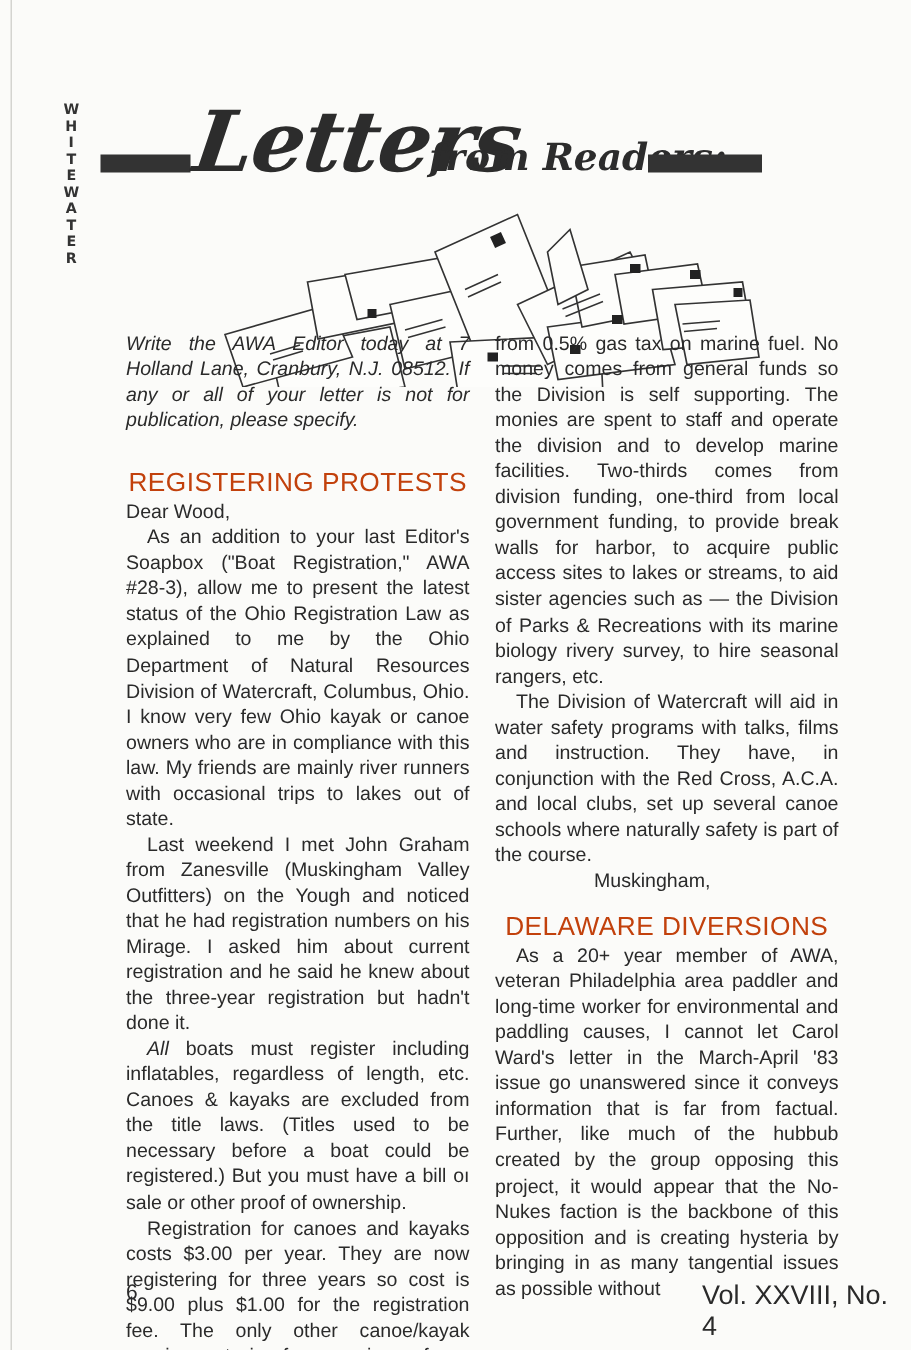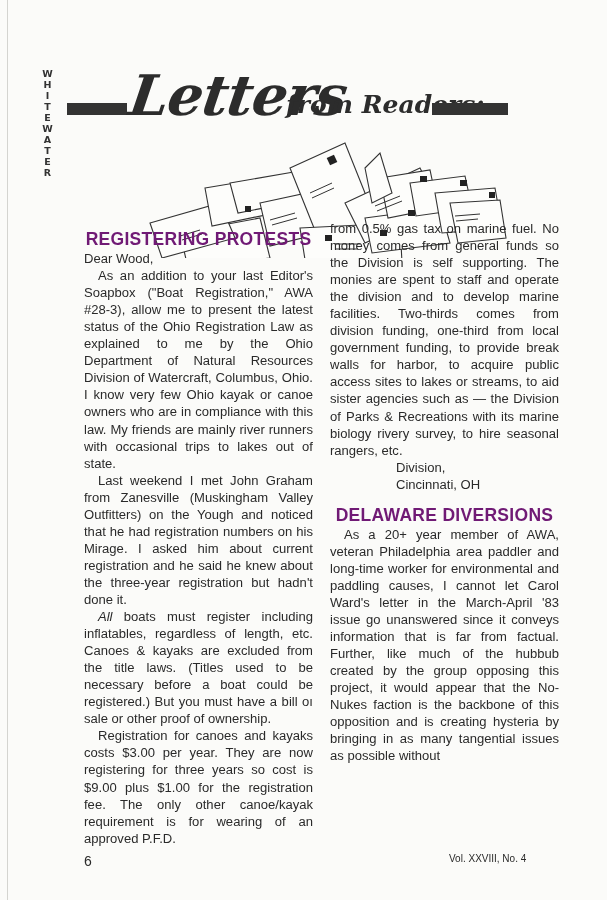--- a/index.html
+++ b/index.html
@@ -12,24 +12,24 @@
   .bar-right { left:372px; top:43px; width:76px; }
   .title-letters { position:absolute; left:70px; top:2px; font-family:"DejaVu Serif", serif; font-style:italic; font-weight:bold; font-size:56px; color:#2c2c2c; letter-spacing:-1px; transform:skewX(-8deg); }
   .title-from { position:absolute; left:226px; top:30px; font-family:"DejaVu Serif", serif; font-style:italic; font-weight:bold; font-size:25px; color:#2c2c2c; white-space:nowrap; }
   .envelopes { position:absolute; left:50px; top:48px; width:400px; height:150px; }
   .col { position:absolute; top:220px; width:229px; font-size:13.05px; line-height:17.05px; text-align:justify; }
   .col-left { left:84px; }
   .col-right { left:330px; }
   .col p { margin:0; }
   .indent { text-indent:14px; }
   .intro { font-style:italic; margin:0 0 25px 0 !important; }
-  .heading { font-weight:bold; font-size:17.5px; text-align:center; margin:11px 0 2px 0 !important; letter-spacing:0.3px; color:#701a75; }
+  .heading { font-weight:normal; font-size:17.5px; text-align:center; margin:11px 0 2px 0 !important; letter-spacing:0.3px; color:#c2410c; }
   .sig { padding-left:66px; text-align:left; }
   .footer-page { position:absolute; left:84px; top:853px; font-size:14px; }
-  .footer-vol { position:absolute; left:449px; top:853px; font-size:10px; }
+  .footer-vol { position:absolute; left:468px; top:853px; font-size:18px; }
 </style>
 </head>
 <body>
 
 <div class="left-rule"></div>
 <div class="side-label">WHITEWATER</div>
 
 <div class="masthead">
   <div class="bar bar-left"></div>
   <div class="title-letters">Letters</div>
@@ -73,31 +73,32 @@
         <line x1="225" y1="141" x2="248" y2="141"></line>
       <line x1="345" y1="108" x2="370" y2="106"></line>
         <line x1="346" y1="113" x2="368" y2="111"></line>
       <line x1="160" y1="112" x2="185" y2="105"></line>
         <line x1="162" y1="117" x2="187" y2="110"></line>
     </g>
   </svg>
 </div>
 
 <div class="col col-left">
+  <p class="intro">Write the AWA Editor today at 7 Holland Lane, Cranbury, N.J. 08512. If any or all of your letter is not for publication, please specify.</p>
   <p class="heading">REGISTERING PROTESTS</p>
   <p>Dear Wood,</p>
   <p class="indent">As an addition to your last Editor's Soapbox ("Boat Registration," AWA #28-3), allow me to present the latest status of the Ohio Registration Law as explained to me by the Ohio Department of Natural Resources Division of Watercraft, Columbus, Ohio. I know very few Ohio kayak or canoe owners who are in compliance with this law. My friends are mainly river runners with occasional trips to lakes out of state.</p>
   <p class="indent">Last weekend I met John Graham from Zanesville (Muskingham Valley Outfitters) on the Yough and noticed that he had registration numbers on his Mirage. I asked him about current registration and he said he knew about the three-year registration but hadn't done it.</p>
   <p class="indent"><em>All</em><span> boats must register including inflatables, regardless of length, etc. Canoes &amp; kayaks are excluded from the title laws. (Titles used to be necessary before a boat could be registered.) But you must have a bill oı sale or other proof of ownership.</span></p>
   <p class="indent">Registration for canoes and kayaks costs $3.00 per year. They are now registering for three years so cost is $9.00 plus $1.00 for the registration fee. The only other canoe/kayak requirement is for wearing of an approved P.F.D.</p>
 
 </div>
 
 <div class="col col-right">
   <p id="split-para-cont">from 0.5% gas tax on marine fuel. No money comes from general funds so the Division is self supporting. The monies are spent to staff and operate the division and to develop marine facilities. Two-thirds comes from division funding, one-third from local government funding, to provide break walls for harbor, to acquire public access sites to lakes or streams, to aid sister agencies such as — the Division of Parks &amp; Recreations with its marine biology rivery survey, to hire seasonal rangers, etc.</p>
-  <p class="sig">Division,</p>
-  <p class="sig">Cincinnati, OH</p>
+  <p class="indent">The Division of Watercraft will aid in water safety programs with talks, films and instruction. They have, in conjunction with the Red Cross, A.C.A. and local clubs, set up several canoe schools where naturally safety is part of the course.</p>
+  <p class="sig">Muskingham,</p>
   <p class="heading" style="margin-top:14px !important;text-align:center;">DELAWARE DIVERSIONS</p>
   <p class="indent">As a 20+ year member of AWA, veteran Philadelphia area paddler and long-time worker for environmental and paddling causes, I cannot let Carol Ward's letter in the March-April '83 issue go unanswered since it conveys information that is far from factual. Further, like much of the hubbub created by the group opposing this project, it would appear that the No-Nukes faction is the backbone of this opposition and is creating hysteria by bringing in as many tangential issues as possible without</p>
 </div>
 
 <div class="footer-page">6</div>
 <div class="footer-vol">Vol. XXVIII, No. 4</div>
 
 </body></html>

